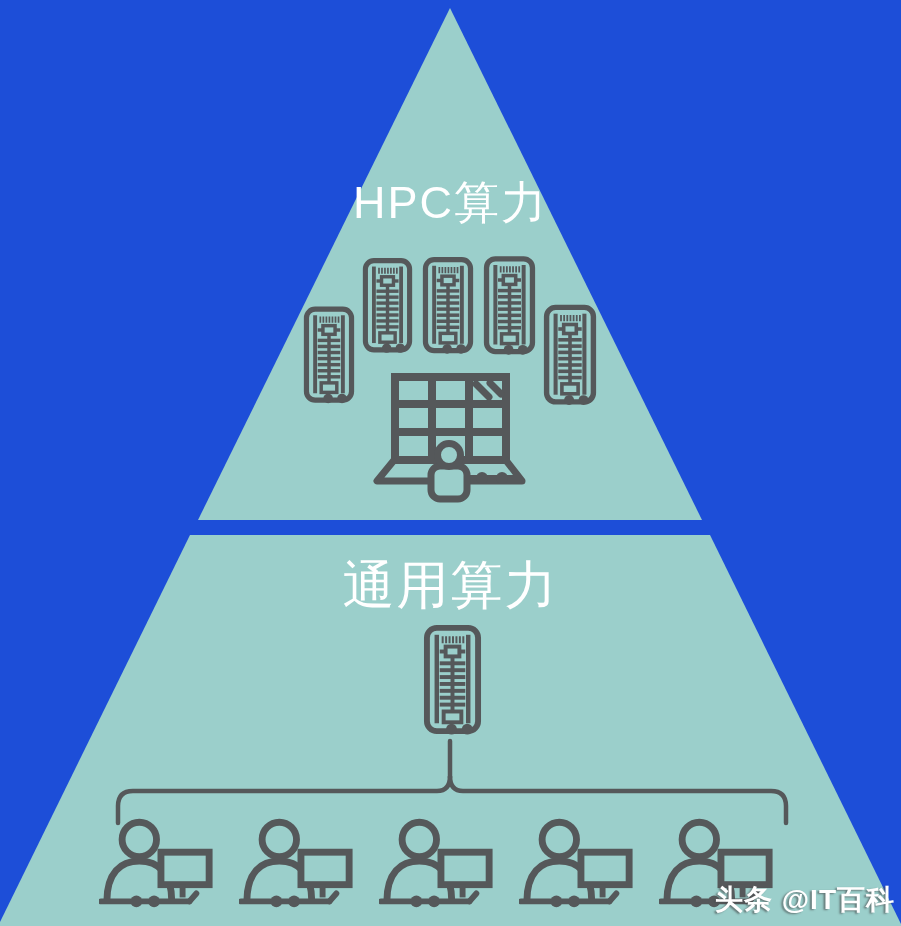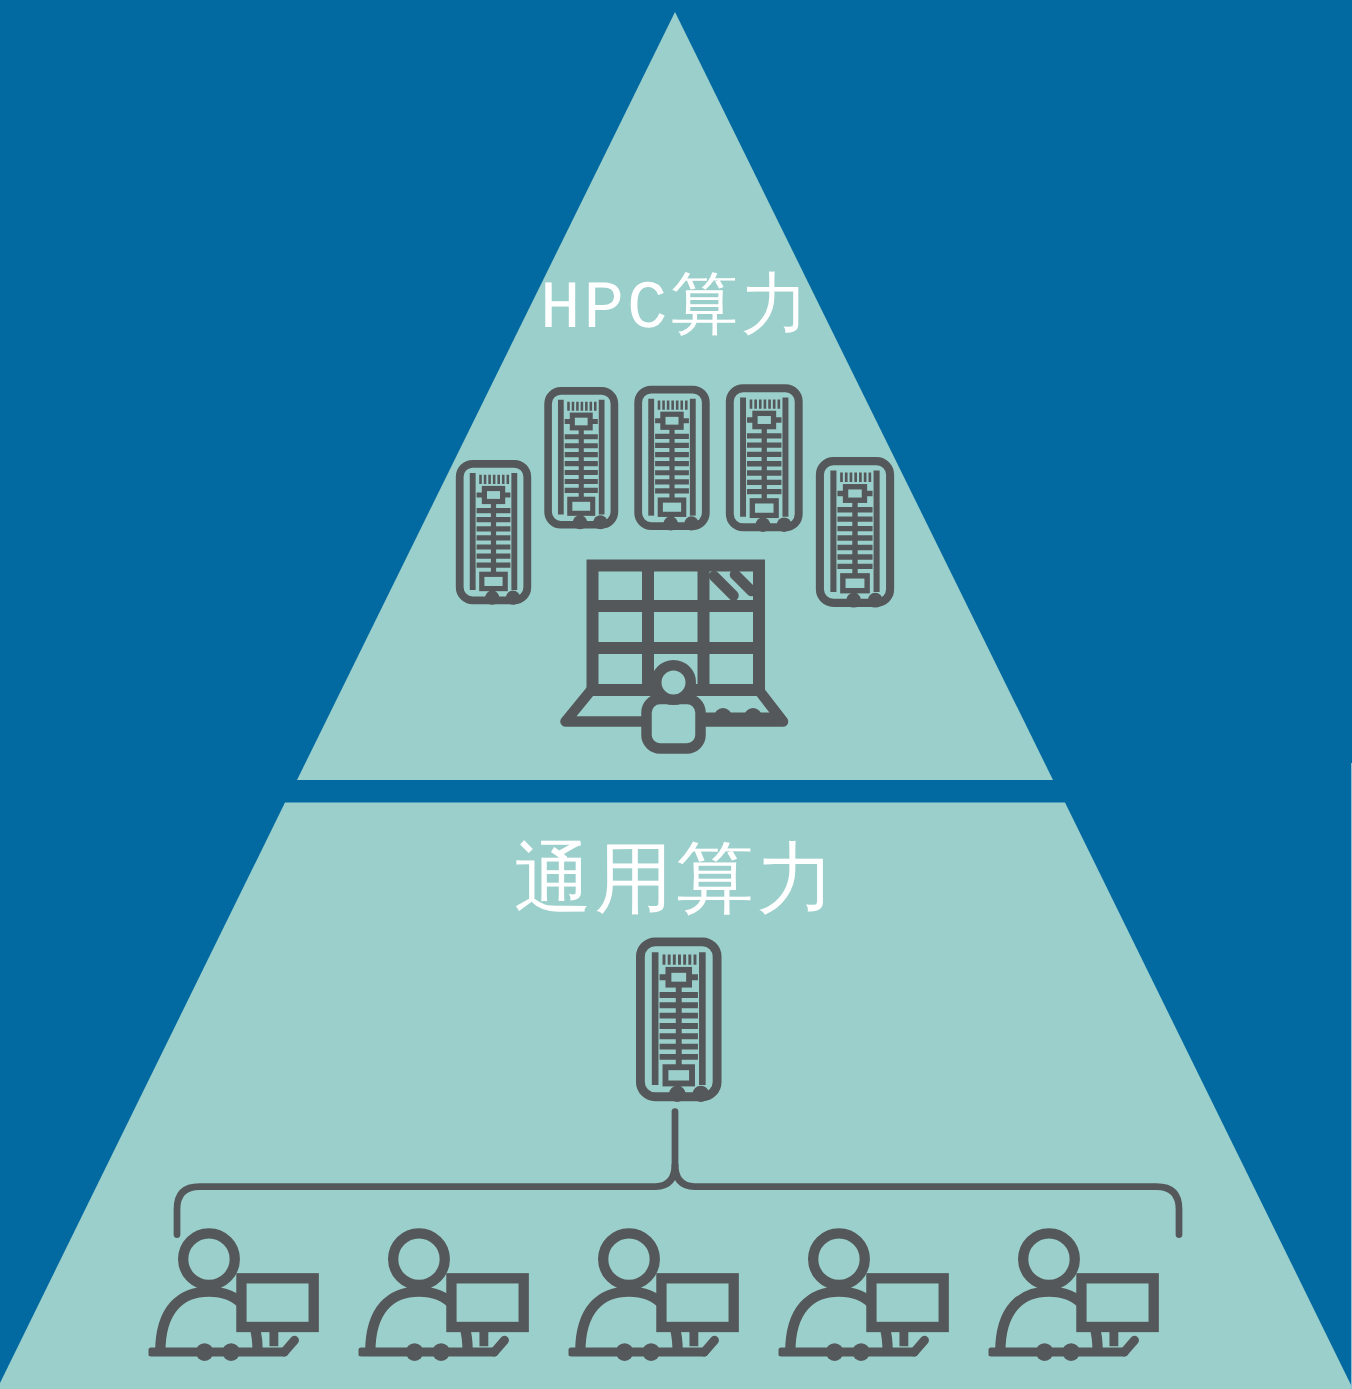--- a/index.html
+++ b/index.html
@@ -1,21 +1,21 @@
 <!DOCTYPE html>
 <html><head>
 <meta charset="utf-8">
 <style>
   html,body{margin:0;padding:0;background:#ffffff;}
   .stage{
     position:relative;
     width:901px;height:926px;
     overflow:hidden;
-    background:#0369a1;
-    font-family:Liberation Mono, monospace;
+    background:#1d4ed8;
+    font-family:Liberation Sans, sans-serif;
   }
   .stage svg{position:absolute;left:0;top:0;}
   .tier-label{
     position:absolute;left:0;width:901px;
     text-align:center;
     color:#ffffff;
     font-size:45px;
     font-weight:400;
     letter-spacing:2px;
     user-select:none;
@@ -110,14 +110,15 @@
 
     <use href="#sym-user" x="99" y="816" width="118" height="96"></use>
     <use href="#sym-user" x="239" y="816" width="118" height="96"></use>
     <use href="#sym-user" x="379" y="816" width="118" height="96"></use>
     <use href="#sym-user" x="519" y="816" width="118" height="96"></use>
     <use href="#sym-user" x="659" y="816" width="118" height="96"></use>
   </svg>
 
   <div class="tier-label hpc">HPC算力</div>
   <div class="tier-label general">通用算力</div>
+  <div class="watermark">头条 @IT百科</div>
 
 </div>
 
 </body></html>

